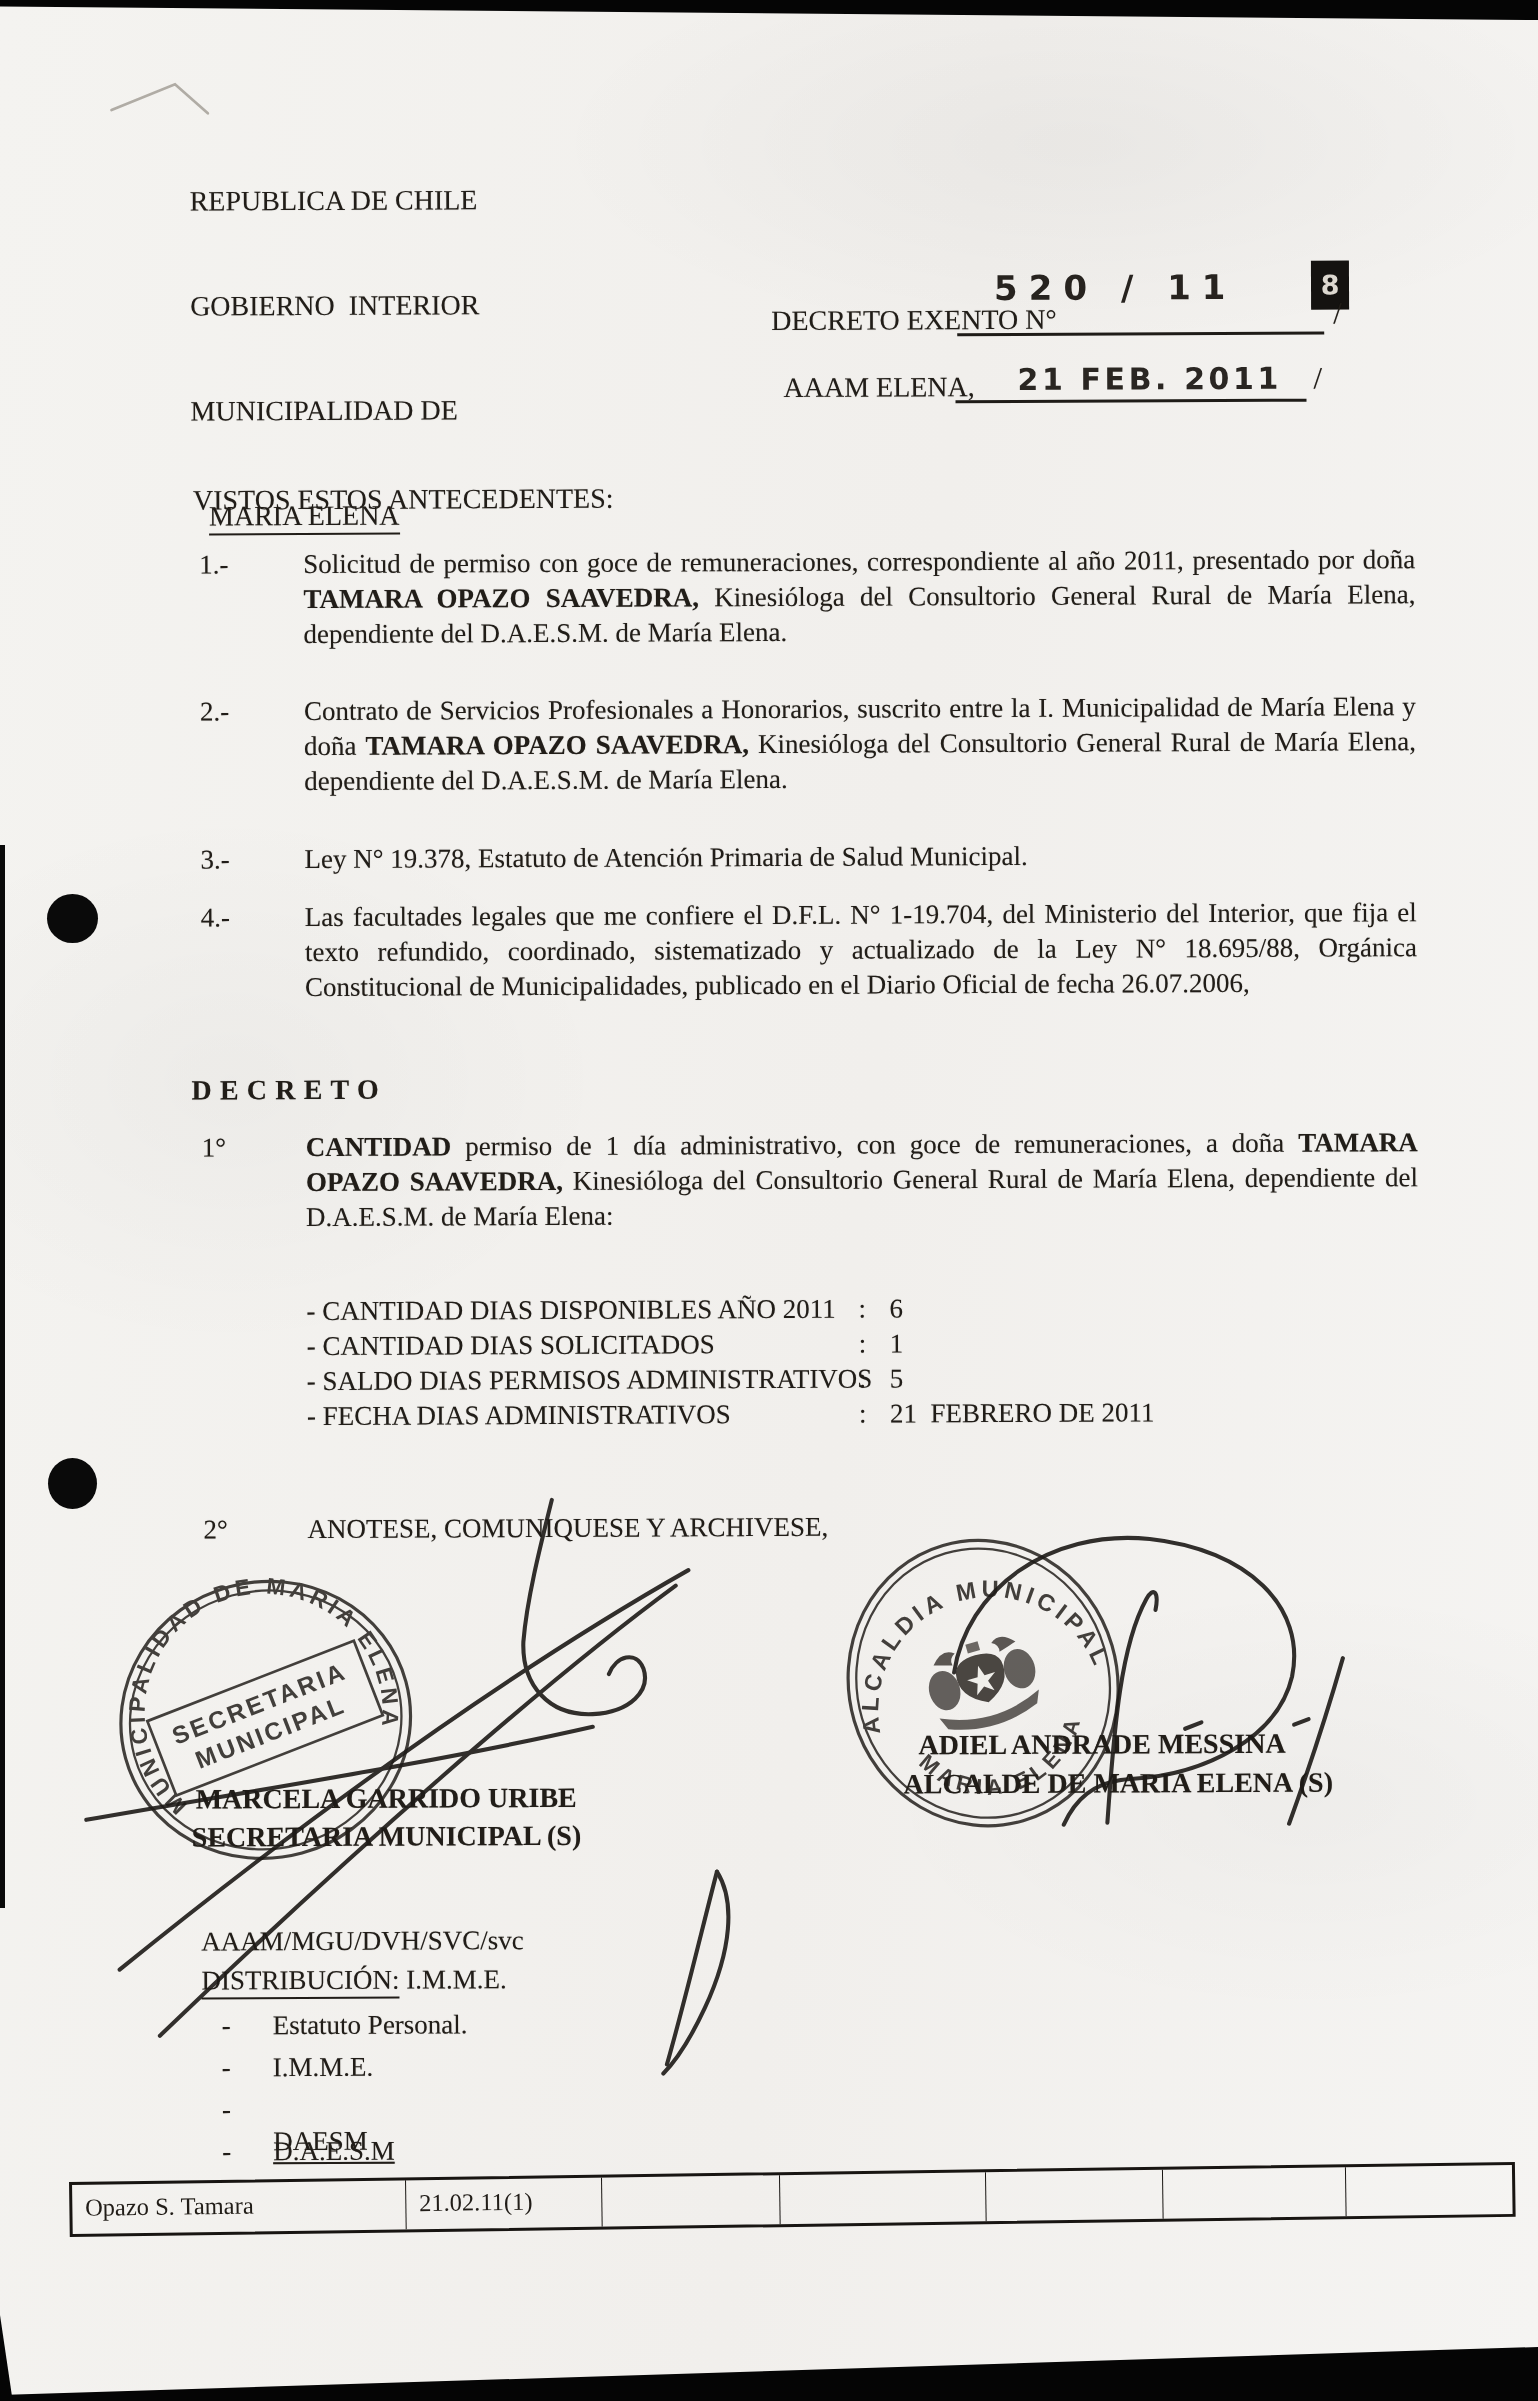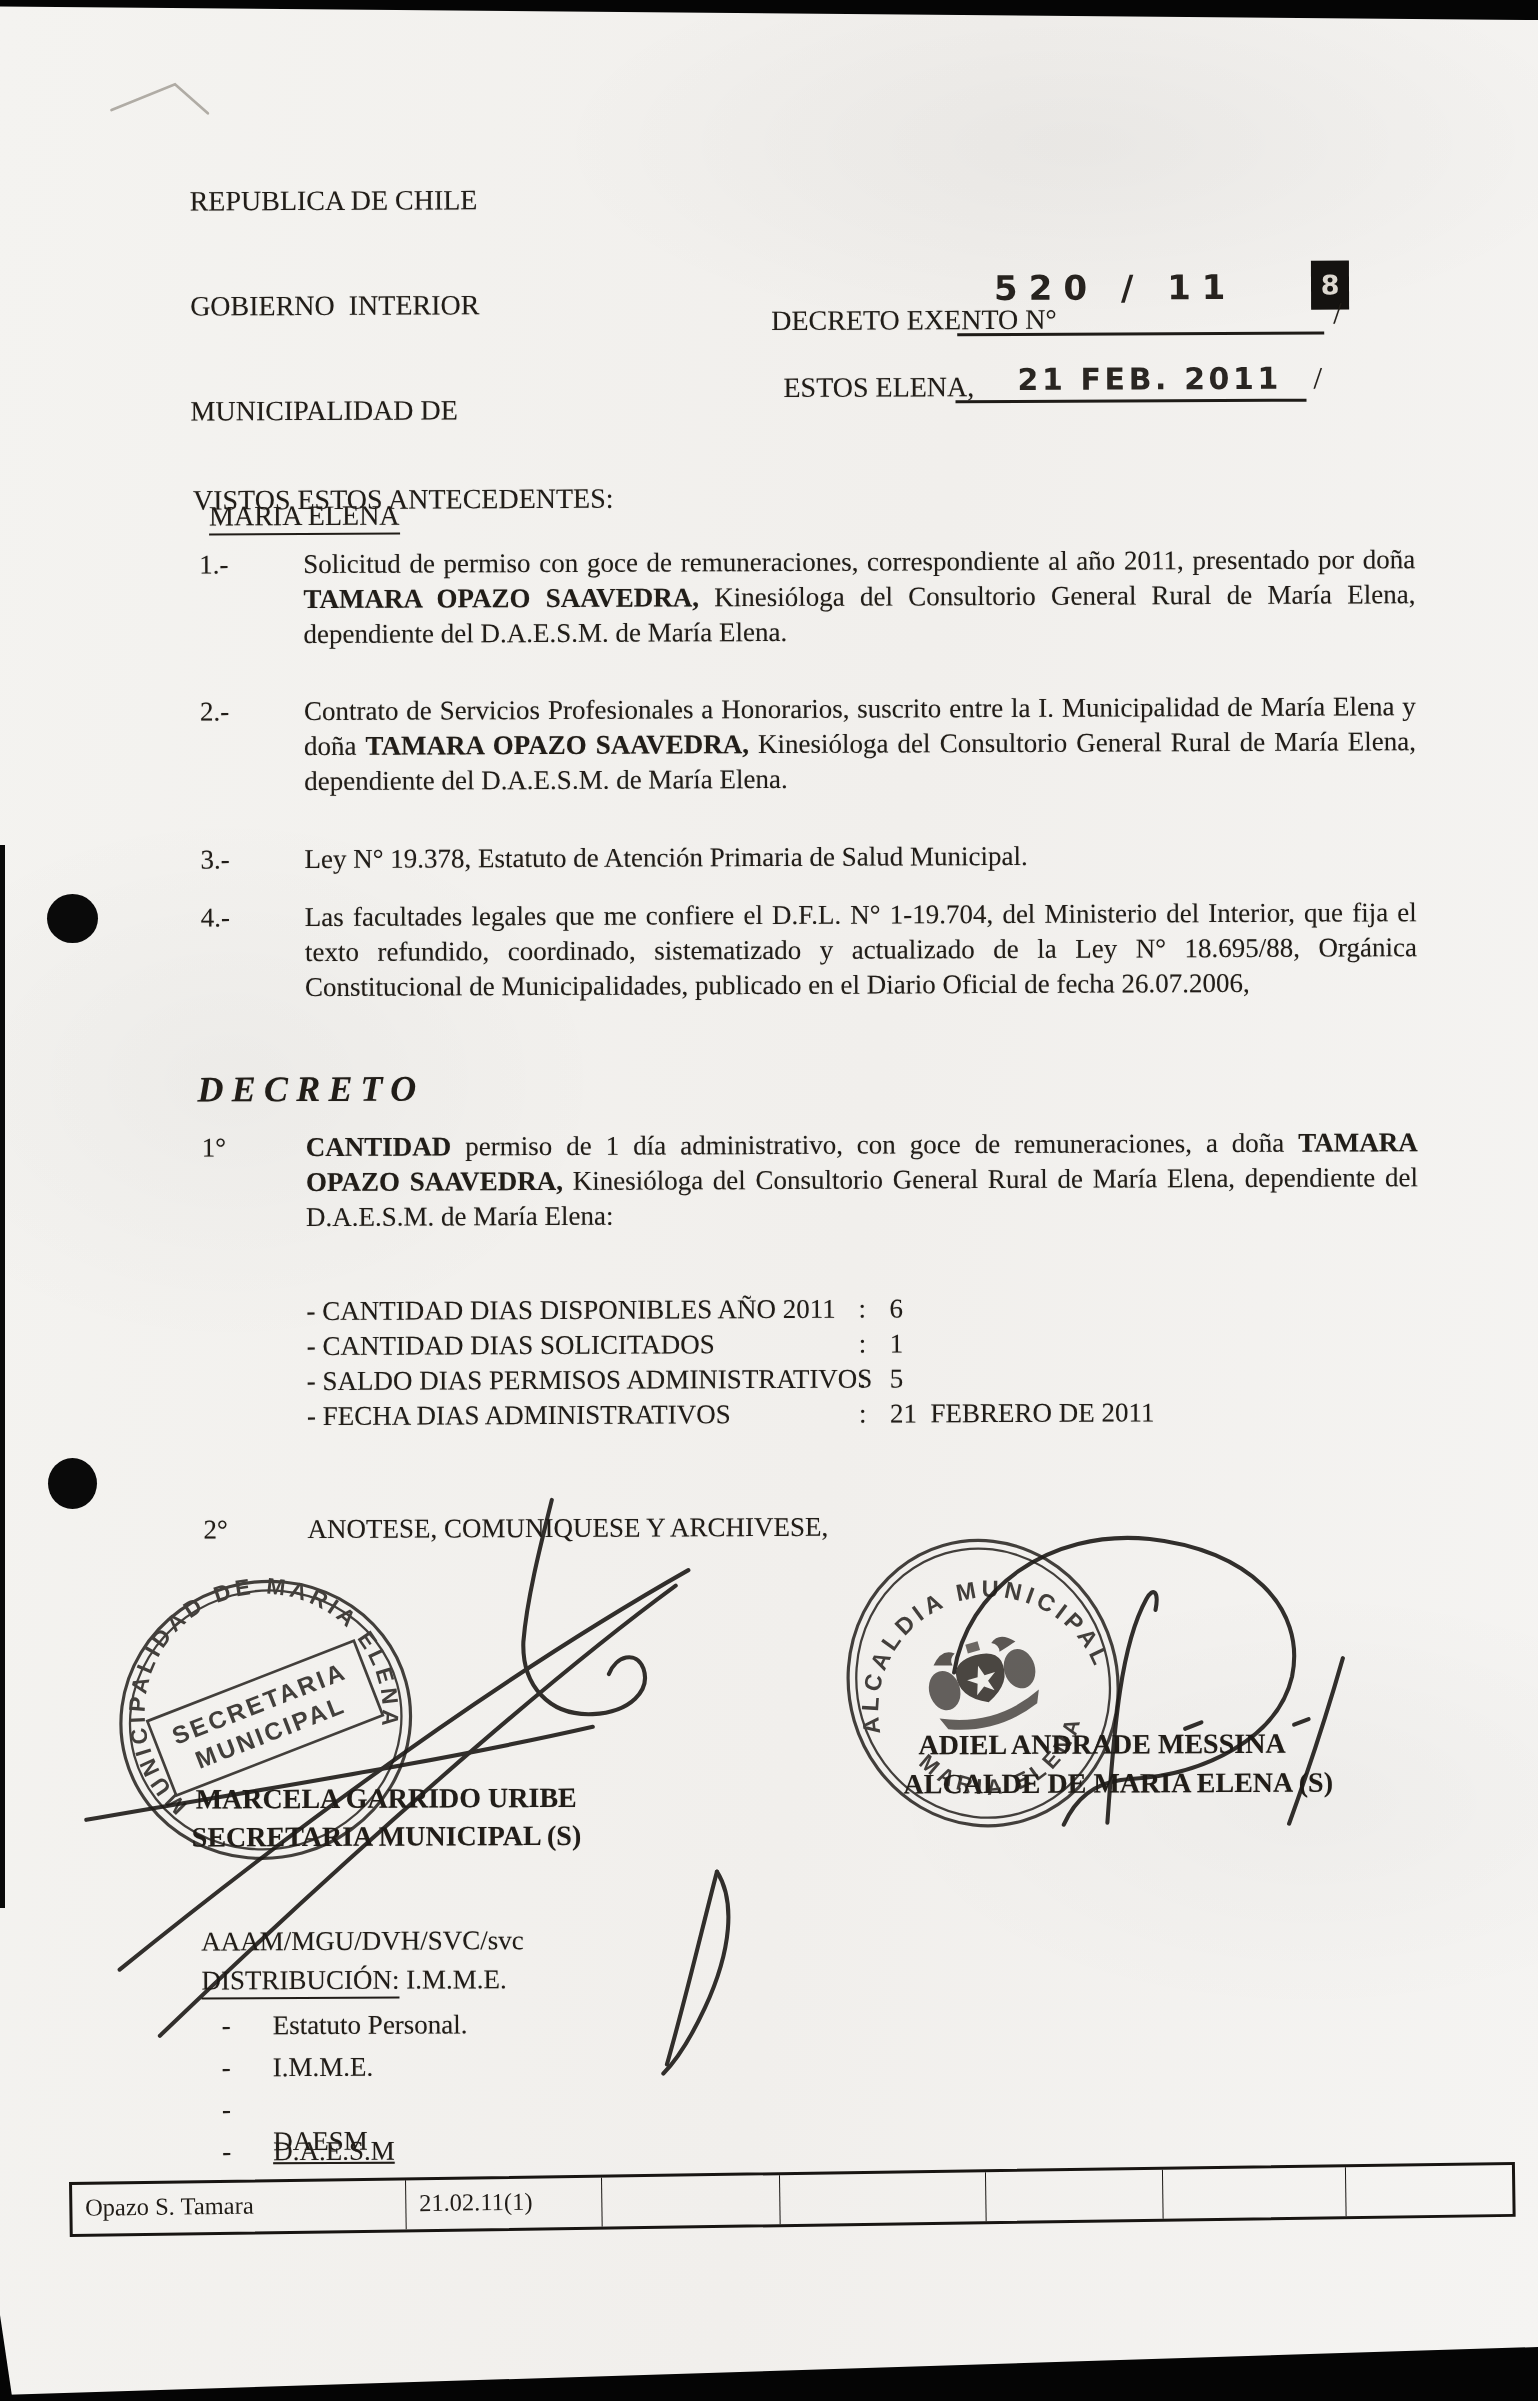--- a/index.html
+++ b/index.html
@@ -76,40 +76,40 @@
     <div>MUNICIPALIDAD DE</div>
     <div style="padding-left:18px;"><span class="u">MARIA ELENA</span></div>
   </div>
 
   <div class="abs ink t" style="left:775px;top:303px;font-size:28px;">DECRETO EXENTO N°</div>
   <div class="abs stampnum" style="left:998px;top:269px;">520 / 11</div>
   <div class="abs numblock" style="left:1315px;top:263px;">8</div>
   <div class="abs rule" style="left:961px;top:334px;width:367px;"></div>
   <div class="abs ink" style="left:1337px;top:298px;font-size:31px;">/</div>
 
-  <div class="abs ink t" style="left:787px;top:370px;font-size:28px;">ESTOS ELENA,</div>
+  <div class="abs ink t" style="left:787px;top:370px;font-size:28px;">AAAM ELENA,</div>
   <div class="abs datestamp" style="left:1021px;top:363px;">21 FEB. 2011</div>
   <div class="abs rule" style="left:959px;top:401px;width:351px;"></div>
   <div class="abs ink" style="left:1317px;top:363px;font-size:31px;">/</div>
 
   <div class="abs ink t" style="left:196px;top:480px;font-size:28px;">VISTOS ESTOS ANTECEDENTES:</div>
 
   <div class="abs ink t" style="left:202px;top:545px;">1.-</div>
   <div class="abs ink t just" style="left:306px;top:545px;width:1112px;"><span>Solicitud de permiso con goce de remuneraciones, correspondiente al año 2011, presentado por doña </span><span class="b">TAMARA OPAZO SAAVEDRA,</span><span> Kinesióloga del Consultorio General Rural de María Elena, dependiente del D.A.E.S.M. de María Elena.</span></div>
 
   <div class="abs ink t" style="left:202px;top:692px;">2.-</div>
   <div class="abs ink t just" style="left:306px;top:692px;width:1112px;"><span>Contrato de Servicios Profesionales a Honorarios, suscrito entre la I. Municipalidad de María Elena y doña </span><span class="b">TAMARA OPAZO SAAVEDRA,</span><span> Kinesióloga  del Consultorio General Rural de María Elena, dependiente del D.A.E.S.M. de María Elena.</span></div>
 
   <div class="abs ink t" style="left:202px;top:840px;">3.-</div>
   <div class="abs ink t" style="left:306px;top:840px;width:1112px;">Ley N° 19.378, Estatuto de Atención Primaria de Salud Municipal.</div>
 
   <div class="abs ink t" style="left:202px;top:898px;">4.-</div>
   <div class="abs ink t just" style="left:306px;top:898px;width:1112px;">Las facultades legales que me confiere el D.F.L. N° 1-19.704, del Ministerio del Interior, que fija el texto refundido, coordinado, sistematizado y actualizado de la Ley N° 18.695/88, Orgánica Constitucional de Municipalidades, publicado en el Diario Oficial de fecha 26.07.2006,</div>
 
-  <div class="abs ink t b" style="left:198px;top:1070px;font-size:36px;letter-spacing:8.2px;font-style:italic;">DECRETO</div>
+  <div class="abs ink t b" style="left:192px;top:1070px;font-size:28px;letter-spacing:8.2px;">DECRETO</div>
 
   <div class="abs ink t" style="left:202px;top:1128px;">1°</div>
   <div class="abs ink t just" style="left:306px;top:1128px;width:1112px;"><span class="b">CANTIDAD</span><span> permiso de 1 día administrativo, con goce de remuneraciones, a doña </span><span class="b">TAMARA OPAZO SAAVEDRA,</span><span> Kinesióloga del Consultorio General Rural de María Elena, dependiente del D.A.E.S.M. de María Elena:</span></div>
 
   <div class="abs ink t" style="left:306px;top:1292px;">
     <div class="dayrow">
       <span class="lbl">- CANTIDAD DIAS DISPONIBLES AÑO 2011</span>
       <span class="col">:</span>
       <span class="val">6</span>
     </div>

